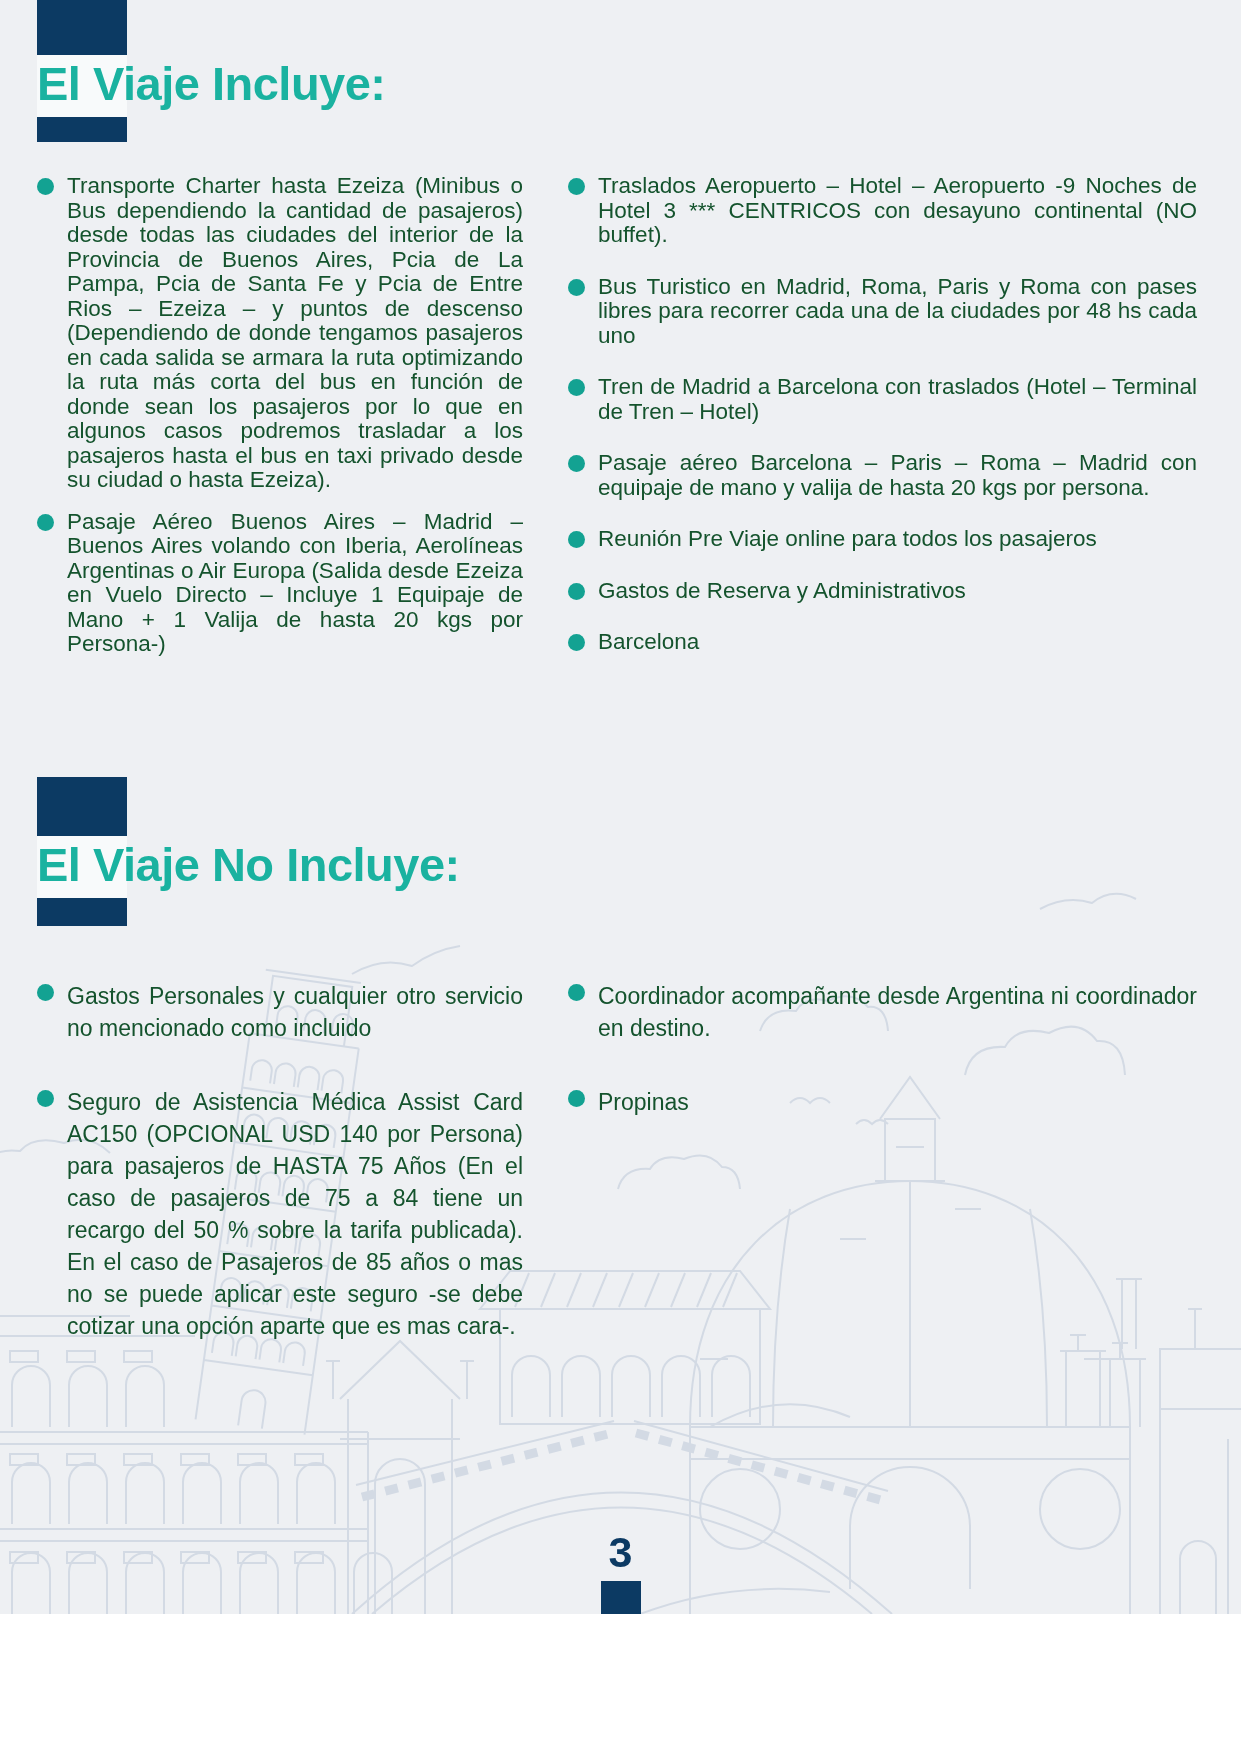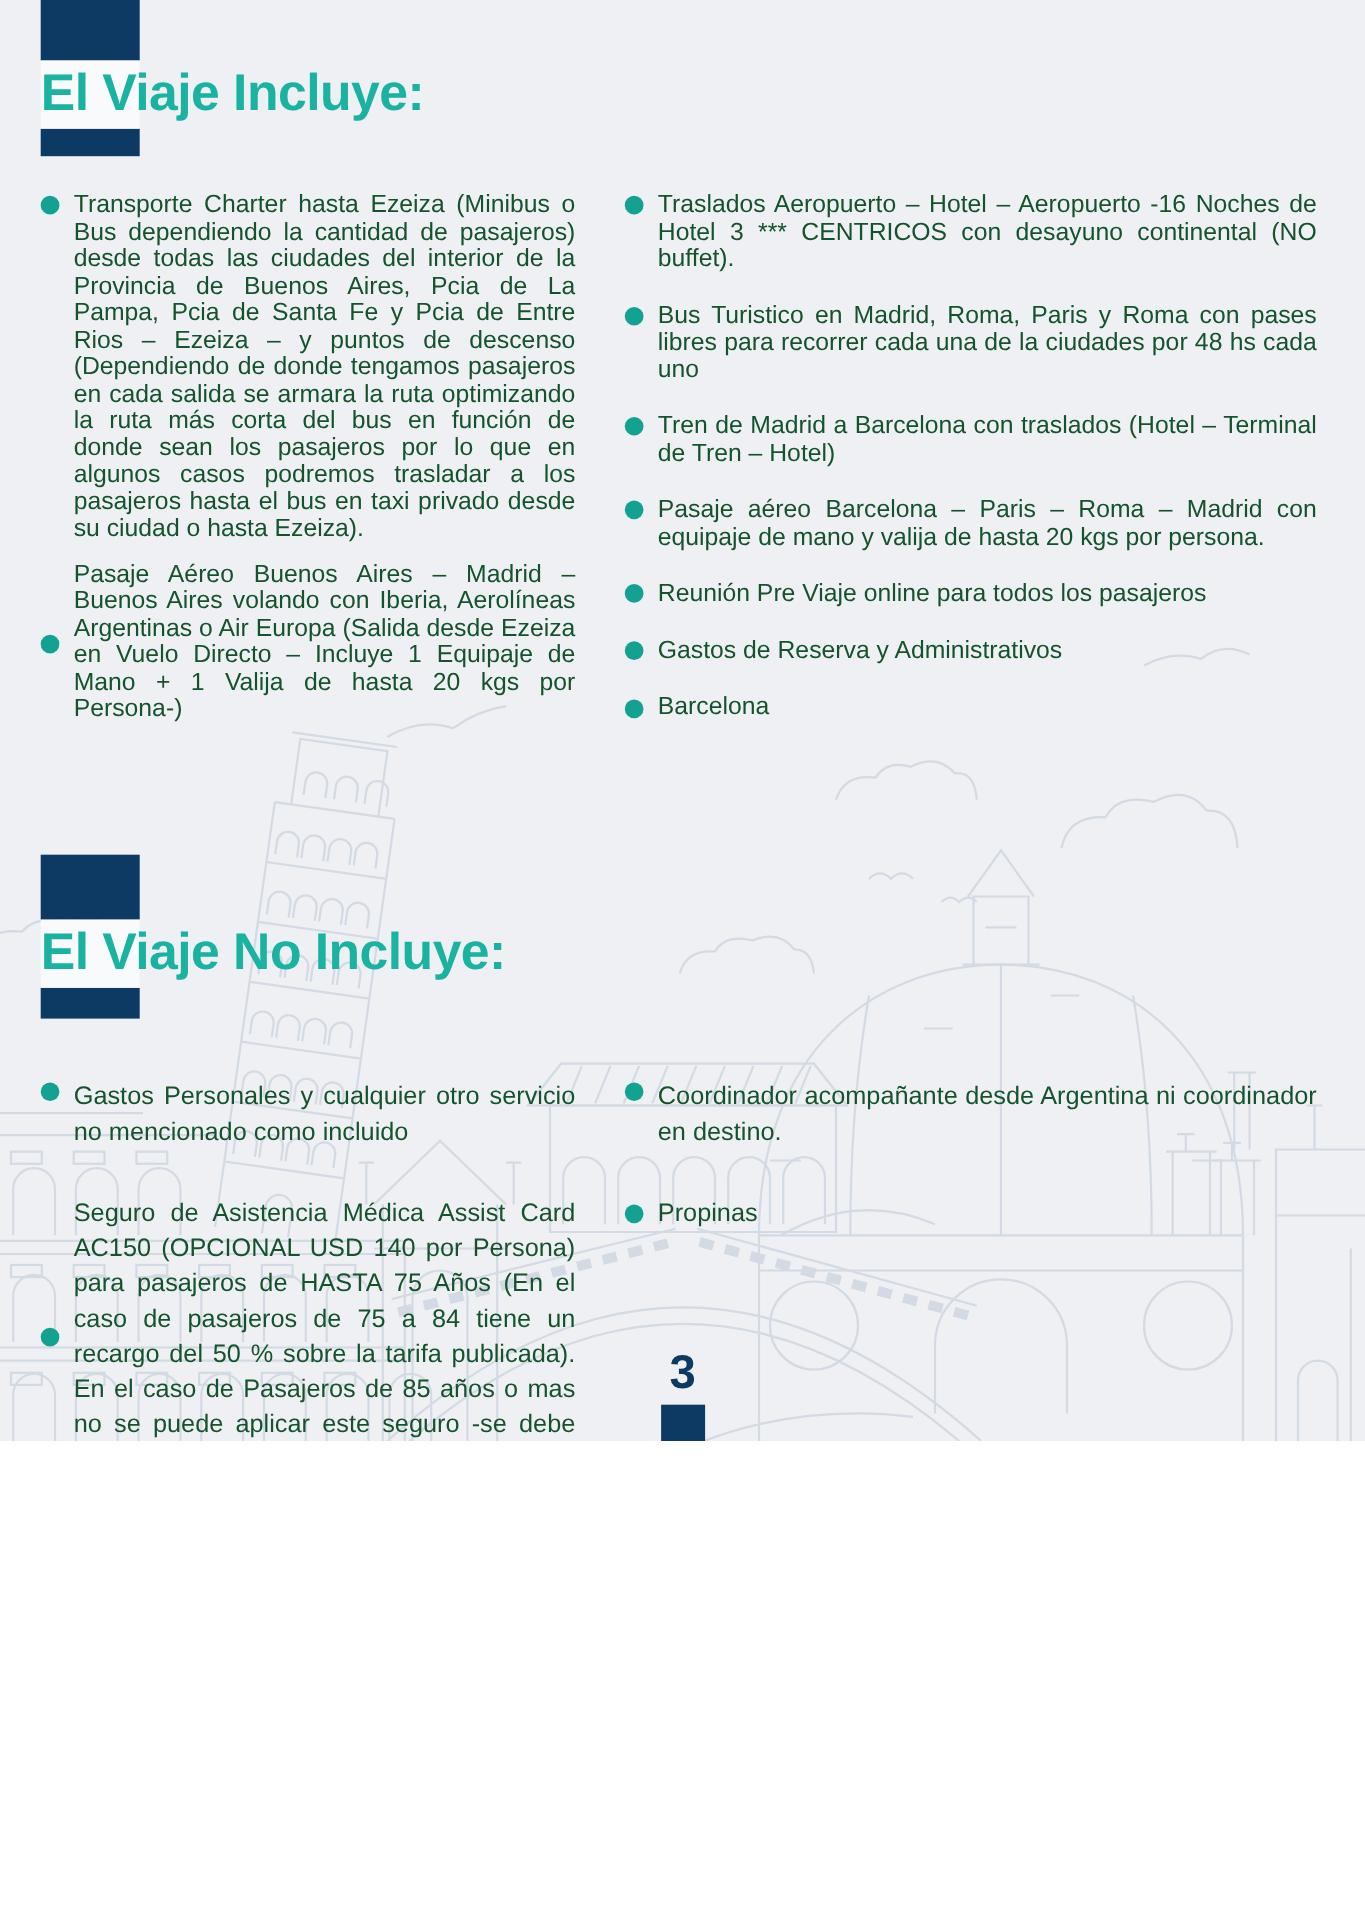--- a/index.html
+++ b/index.html
@@ -1,17 +1,17 @@
 <!DOCTYPE html>
 <html><head>
 <meta charset="utf-8">
 <style>
   html,body{margin:0;padding:0;background:#ffffff;}
   .page{
-    position:relative;width:1241px;height:1310px;overflow:hidden;
+    position:relative;width:1241px;height:1614px;overflow:hidden;
     background:#eef0f3;font-family:"Liberation Sans",sans-serif;
   }
   .art{position:absolute;left:0;bottom:0;z-index:0;}
   .content{position:relative;z-index:1;}
 
   
   .hdr{margin-left:37px;position:relative;}
   .bar{width:90px;background:#0c3a63;}
   .bar.top1{height:55px;}
   .bar.bot1{height:25px;}
@@ -32,21 +32,21 @@
   }
   .cols ul{list-style:none;margin:0;padding:0;}
   .item{display:flex;align-items:flex-start;}
   .dot{flex:0 0 17px;width:17px;height:17px;border-radius:50%;background:#13a292;margin-top:4px;}
   .btext{margin:0 0 0 13px;flex:1;color:#14532d;text-align:justify;}
   .s1 .btext{font-size:22.5px;line-height:24.5px;}
   .s1 .c0 .item{margin-bottom:17px;}
   .s1 .c1 .item{margin-bottom:27px;}
   .s2 .btext{font-size:23px;line-height:32px;}
   .s2 .item{margin-bottom:42px;}
-  .cols .item:last-child{margin-bottom:0;align-items:center;}
+  .cols .item:last-child{margin-bottom:0;}
   .s2cols{margin-top:54px;}
 
   
   .pagefoot{
     position:absolute;left:0;right:0;bottom:0;z-index:2;
     display:flex;flex-direction:column;align-items:center;
   }
   .pnum{font-size:43px;font-weight:bold;color:#0c3a63;line-height:1;margin-bottom:7px;}
   .ptab{width:40px;height:33px;background:#0c3a63;}
 </style>
@@ -191,21 +191,21 @@
           <p class="btext">Transporte Charter hasta Ezeiza (Minibus o Bus dependiendo la cantidad de pasajeros) desde todas las ciudades del interior de la Provincia de Buenos Aires, Pcia de La Pampa, Pcia de Santa Fe y Pcia de Entre Rios – Ezeiza – y puntos de descenso (Dependiendo de donde tengamos pasajeros en cada salida se armara la ruta optimizando la ruta más corta del bus en función de donde sean los pasajeros por lo que en algunos casos podremos trasladar a los pasajeros hasta el bus en taxi privado desde su ciudad o hasta Ezeiza).</p>
         </li>
         <li class="item">
           <span class="dot"></span>
           <p class="btext">Pasaje Aéreo Buenos Aires – Madrid – Buenos Aires volando con Iberia, Aerolíneas Argentinas o Air Europa (Salida desde Ezeiza en Vuelo Directo – Incluye 1 Equipaje de Mano + 1 Valija de hasta 20 kgs por Persona-)</p>
         </li>
       </ul>
       <ul class="c1">
         <li class="item">
           <span class="dot"></span>
-          <p class="btext">Traslados Aeropuerto – Hotel – Aeropuerto -16 Noches de Hotel 3 *** CENTRICOS con desayuno continental (NO buffet).</p>
+          <p class="btext">Traslados Aeropuerto – Hotel – Aeropuerto -9 Noches de Hotel 3 *** CENTRICOS con desayuno continental (NO buffet).</p>
         </li>
         <li class="item">
           <span class="dot"></span>
           <p class="btext">Bus Turistico en Madrid, Roma, Paris y Roma con pases libres para recorrer cada una de la ciudades por 48 hs cada uno</p>
         </li>
         <li class="item">
           <span class="dot"></span>
           <p class="btext">Tren de Madrid a Barcelona con traslados (Hotel – Terminal de Tren – Hotel)</p>
         </li>
         <li class="item">

